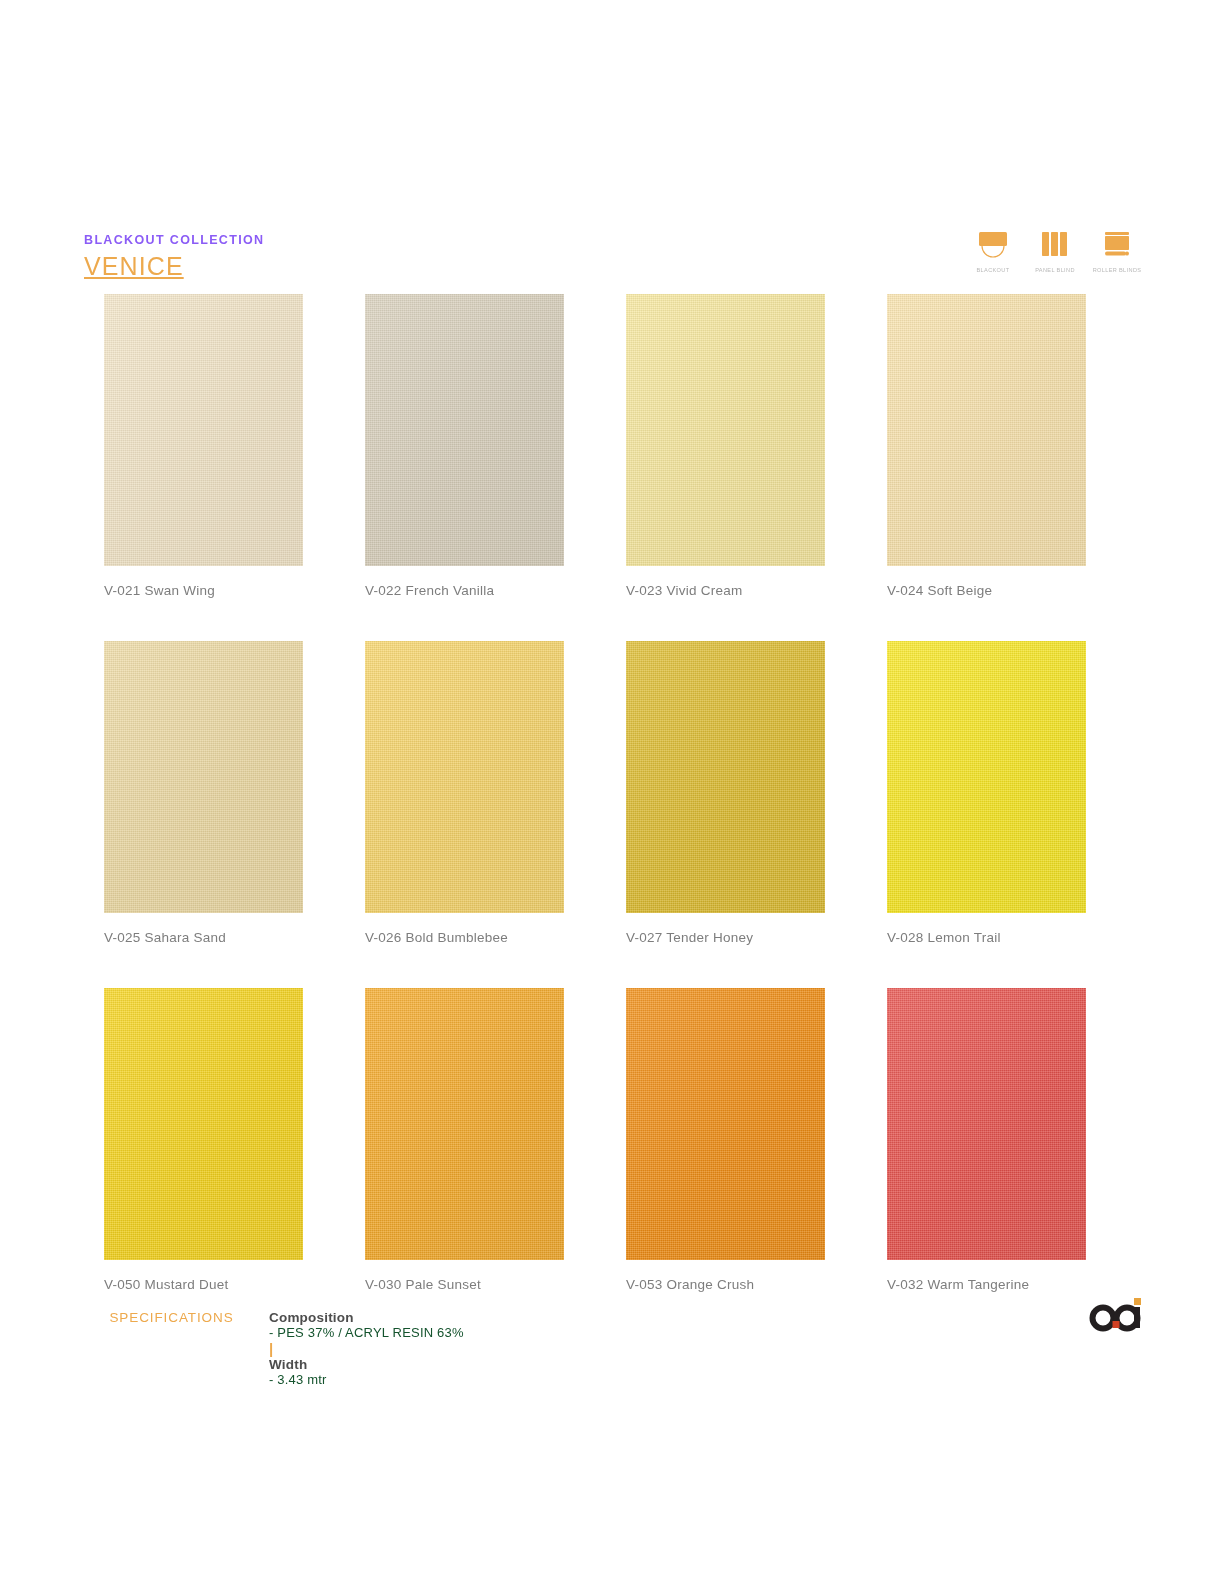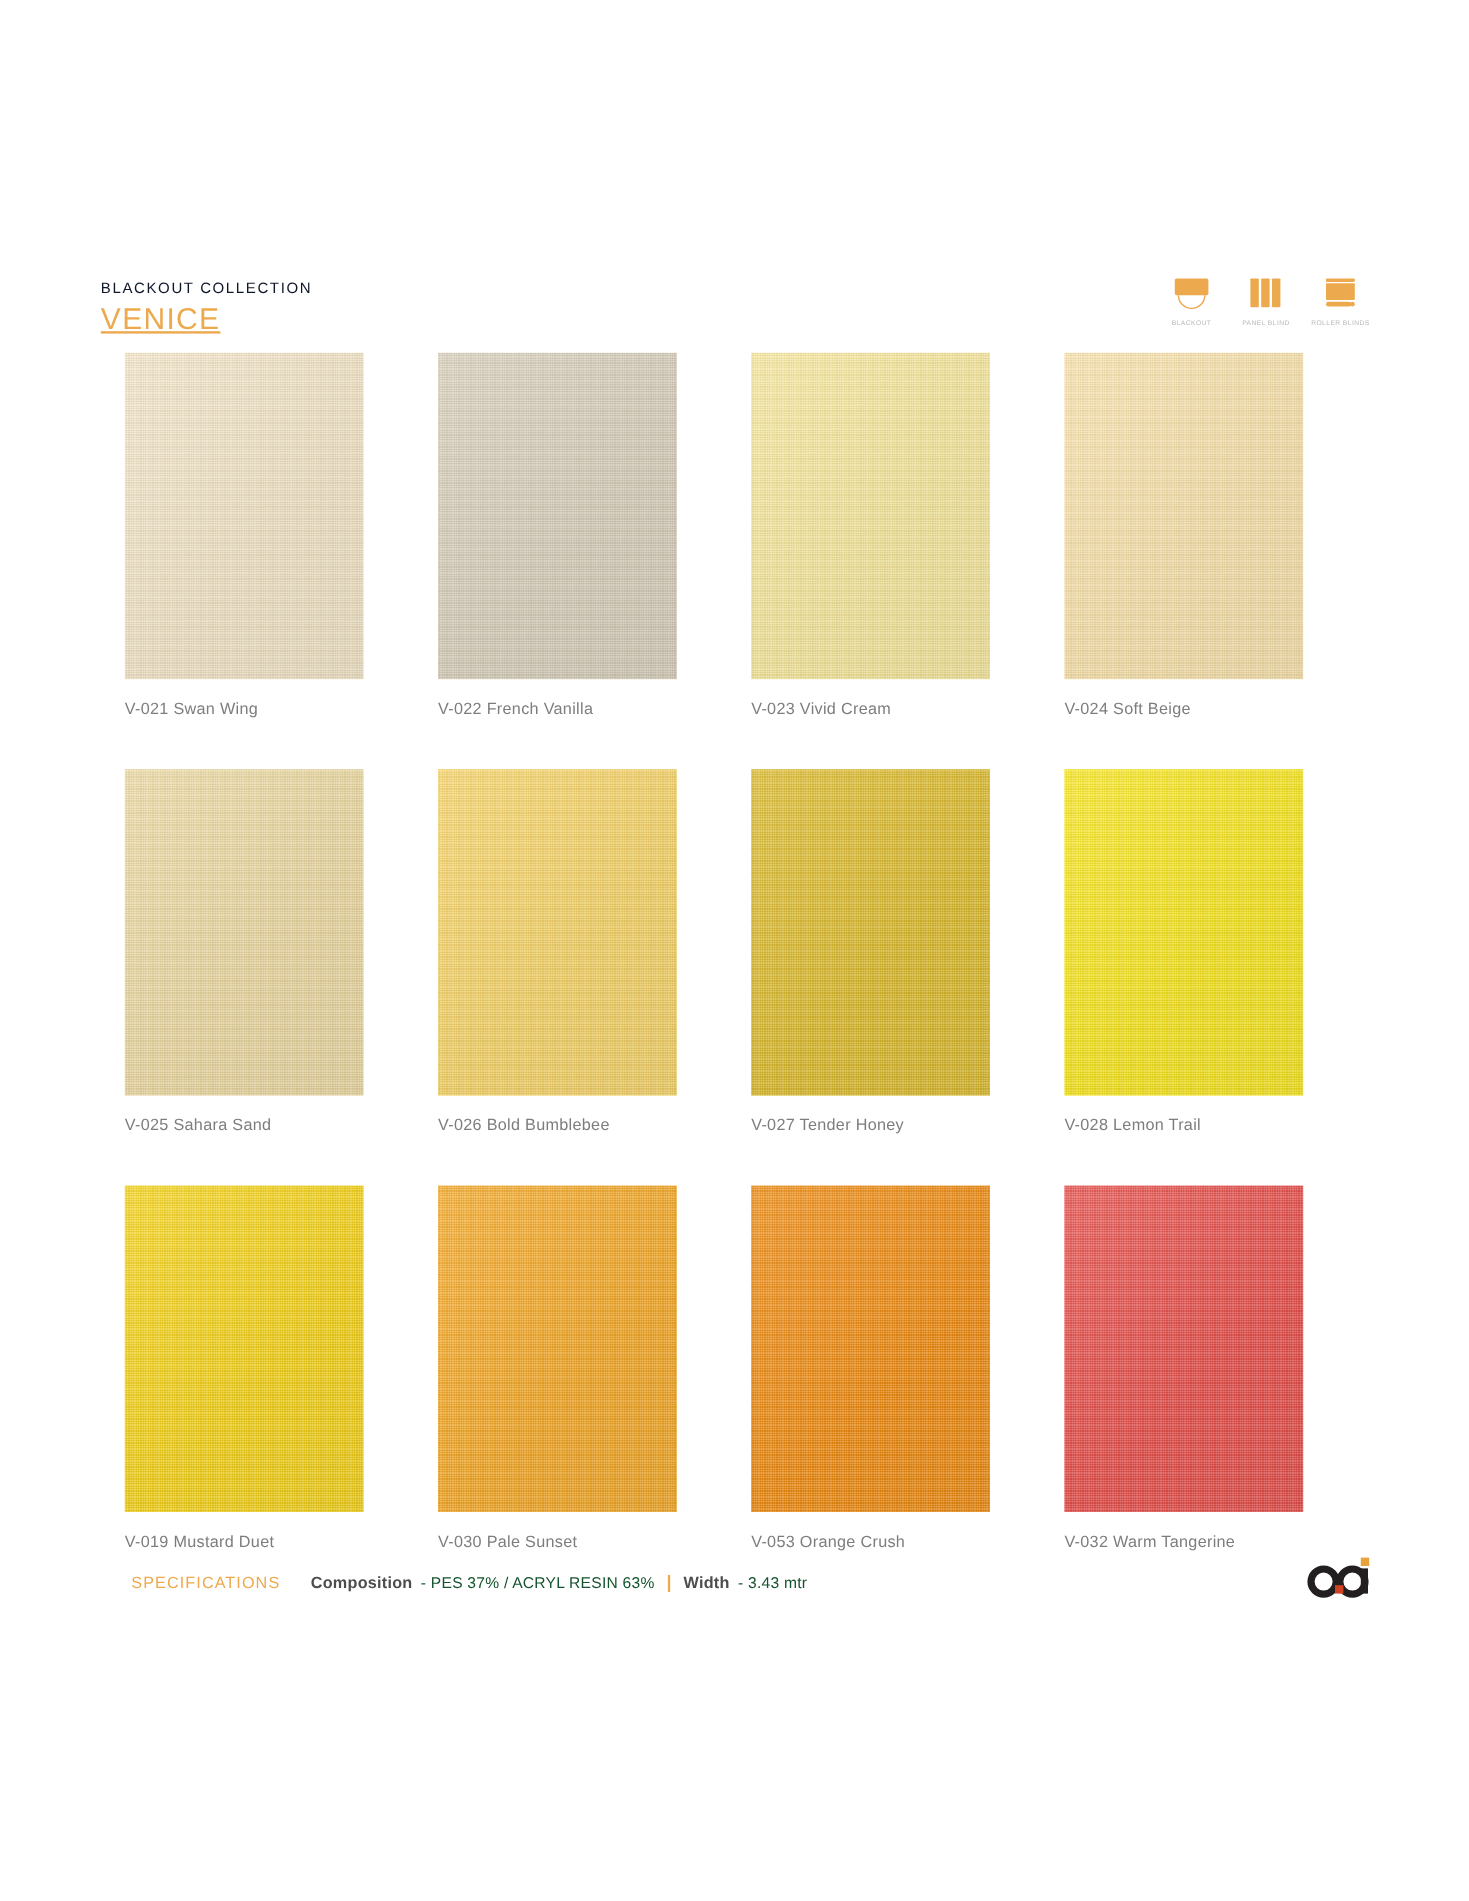--- a/index.html
+++ b/index.html
@@ -27,22 +27,22 @@
   .header {
     position: absolute;
     left: 84px;
     top: 232px;
     width: 1056px;
     height: 56px;
   }
   .collection-line {
     font-size: 12.5px;
     letter-spacing: 1.35px;
-    color: #0f172a;
-    font-weight: 400;
+    color: #8b5cf6;
+    font-weight: 700;
     line-height: 16px;
     white-space: nowrap;
   }
   .collection-name {
     font-size: 25px;
     letter-spacing: 1.1px;
     color: #eda94d;
     font-weight: 400;
     line-height: 30px;
     margin-top: 3px;
@@ -144,20 +144,21 @@
     letter-spacing: 0.9px;
     color: #eda94d;
     width: 175px;
     white-space: nowrap;
   }
   .specs-body {
     display: flex;
     align-items: baseline;
     white-space: nowrap;
     font-size: 13px;
+    flex-direction: column;
   }
   .spec-key {
     color: #4d4d4d;
     font-weight: bold;
     font-size: 13.5px;
     letter-spacing: 0.2px;
   }
   .spec-val {
     color: #14532d;
     font-size: 13px;
@@ -290,21 +291,21 @@
         <div class="label">V-028 Lemon Trail</div>
       </div>
     </div>
 
     <div class="row">
       <div class="cell">
         <div class="swatch" style="background-color: rgb(245, 211, 27);">
           <div class="weave"></div>
           <div class="sheen"></div>
         </div>
-        <div class="label">V-019 Mustard Duet</div>
+        <div class="label">V-050 Mustard Duet</div>
       </div>
       <div class="cell">
         <div class="swatch" style="background-color: rgb(244, 169, 40);">
           <div class="weave"></div>
           <div class="sheen"></div>
         </div>
         <div class="label">V-030 Pale Sunset</div>
       </div>
       <div class="cell">
         <div class="swatch" style="background-color: rgb(239, 140, 18);">

